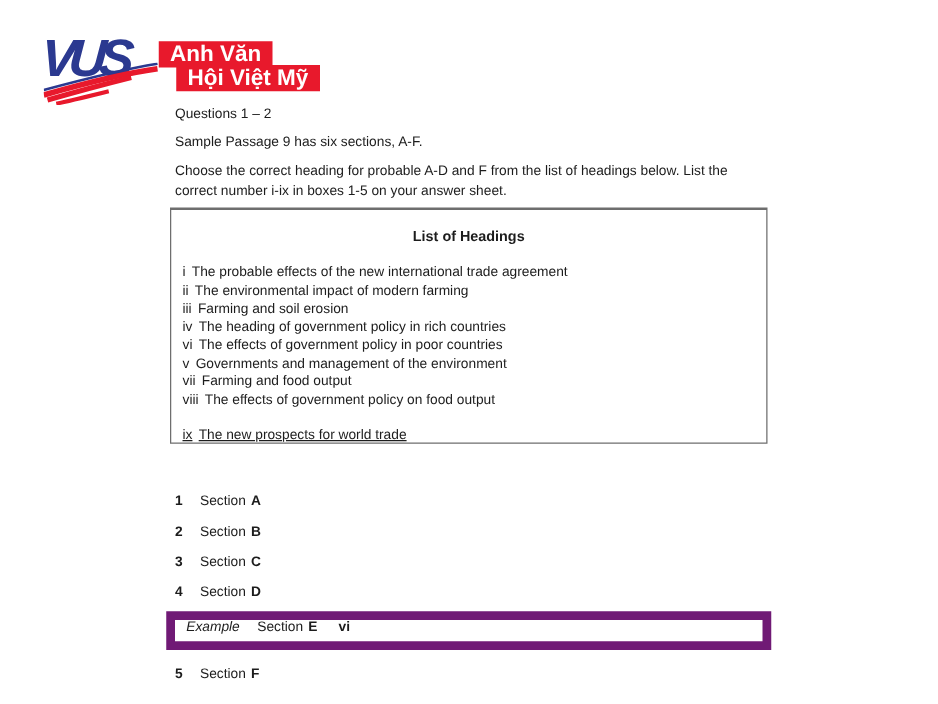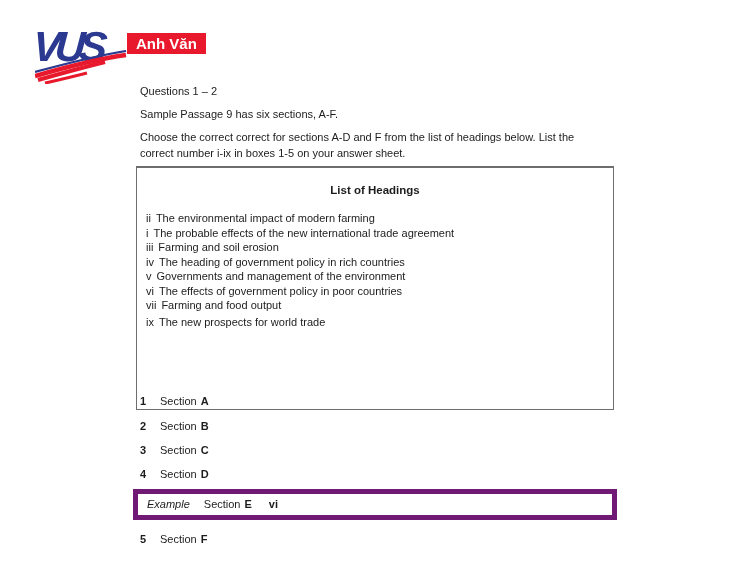--- a/index.html
+++ b/index.html
@@ -25,60 +25,60 @@
     line-height: 1;
     transform: skewX(-4deg);
   }
   .brand-waves { position: absolute; left: 2px; top: 24px; }
 
   .banner { left: 127px; top: 33px; }
   .banner-chip {
     background: #E8192C;
     color: #ffffff;
     font-weight: bold;
-    font-size: 15px;
+    font-size: 18px;
     line-height: 21px;
     height: 21px;
     padding: 0 9px;
     display: inline-block;
     white-space: nowrap;
   }
   .banner-chip.second { margin-left: 14px; margin-top: -2px; }
 
   
   .questions-title { left: 140px; top: 85px; }
   .passage-line { left: 140px; top: 108px; }
   .instructions { left: 140px; top: 130px; width: 470px; line-height: 15.5px; }
   b, .bold { font-weight: normal; }
 
   
   .headings-box {
     left: 136px; top: 166px;
-    width: 478px; height: 244px;
+    width: 478px; height: 189px;
     border: 1px solid #6e6e6e;
     border-top-width: 2px;
     padding-top: 15px;
   }
   .lh-title { text-align: center; font-weight: bold; font-size: 11.5px; line-height: 14px; }
   .lh-items { margin-top: 14px; padding-left: 9px; line-height: 14.5px; }
   .lh-num { margin-right: 5px; }
-  .lh-row.gap { margin-top: 2px; }
+  .lh-row.gap { margin-top: 14px; text-decoration: underline; }
 
   
   .q-row { left: 140px; display: flex; align-items: baseline; }
   .q-num { font-weight: bold; width: 20px; }
   .q-letter { font-weight: bold; margin-left: 4px; }
   .q1 { top: 395px; } .q2 { top: 420px; } .q3 { top: 444px; } .q4 { top: 468px; }
   .q5 { top: 533px; }
 
   
   .example-box {
     left: 133px; top: 489px;
     width: 484px; height: 31px;
-    border: 5px solid #701a75;
+    border: 7px solid #701a75;
     display: flex;
     align-items: flex-end;
     padding: 0 0 5px 9px;
   }
   .ex-label { font-style: italic; }
   .ex-section { margin-left: 14px; }
   .ex-letter { font-weight: bold; margin-left: 4px; }
   .ex-answer { font-weight: bold; margin-left: 17px; }
 </style>
 </head>
@@ -91,41 +91,45 @@
     <path d="M0 26 C 28 18, 62 9, 91 5" stroke="#E8192C" stroke-width="4.5" fill="none"></path>
     <path d="M3 30 C 24 24, 50 17, 70 12" stroke="#E8192C" stroke-width="4" fill="none"></path>
     <path d="M10 33 C 24 30, 40 26, 52 23" stroke="#E8192C" stroke-width="3.2" fill="none"></path>
   </svg>
 </div>
 
 <div class="abs banner">
   <div>
     <span class="banner-chip">Anh Văn</span>
   </div>
+  <div>
+    <span class="banner-chip second">Hội Việt Mỹ</span>
+  </div>
 </div>
 
 <div class="abs questions-title">Questions 1 – 2</div>
 
 <div class="abs passage-line"><span>Sample Passage 9 has six sections, </span><b>A-F.</b></div>
 
 <div class="abs instructions">
-  <div><span>Choose the correct correct for sections </span><b>A-D</b><span> and </span><b>F</b><span> from the list of headings below. List the</span></div>
+  <div><span>Choose the correct heading for probable </span><b>A-D</b><span> and </span><b>F</b><span> from the list of headings below. List the</span></div>
   <div><span>correct number </span><b>i-ix</b><span> in boxes 1-5 on your answer sheet.</span></div>
 </div>
 
 <div class="abs headings-box">
   <div class="lh-title">List of Headings</div>
   <div class="lh-items">
+    <div class="lh-row"><span class="lh-num">i</span><span>The probable effects of the new international trade agreement</span></div>
     <div class="lh-row"><span class="lh-num">ii</span><span>The environmental impact of modern farming</span></div>
-    <div class="lh-row"><span class="lh-num">i</span><span>The probable effects of the new international trade agreement</span></div>
     <div class="lh-row"><span class="lh-num">iii</span><span>Farming and soil erosion</span></div>
     <div class="lh-row"><span class="lh-num">iv</span><span>The heading of government policy in rich countries</span></div>
+    <div class="lh-row"><span class="lh-num">vi</span><span>The effects of government policy in poor countries</span></div>
     <div class="lh-row"><span class="lh-num">v</span><span>Governments and management of the environment</span></div>
-    <div class="lh-row"><span class="lh-num">vi</span><span>The effects of government policy in poor countries</span></div>
     <div class="lh-row"><span class="lh-num">vii</span><span>Farming and food output</span></div>
+    <div class="lh-row"><span class="lh-num">viii</span><span>The effects of government policy on food output</span></div>
     <div class="lh-row gap"><span class="lh-num">ix</span><span>The new prospects for world trade</span></div>
   </div>
 </div>
 
 <div class="abs q-row q1">
   <span class="q-num">1</span>
     <span>Section</span>
     <span class="q-letter">A</span>
 </div>
 <div class="abs q-row q2">

